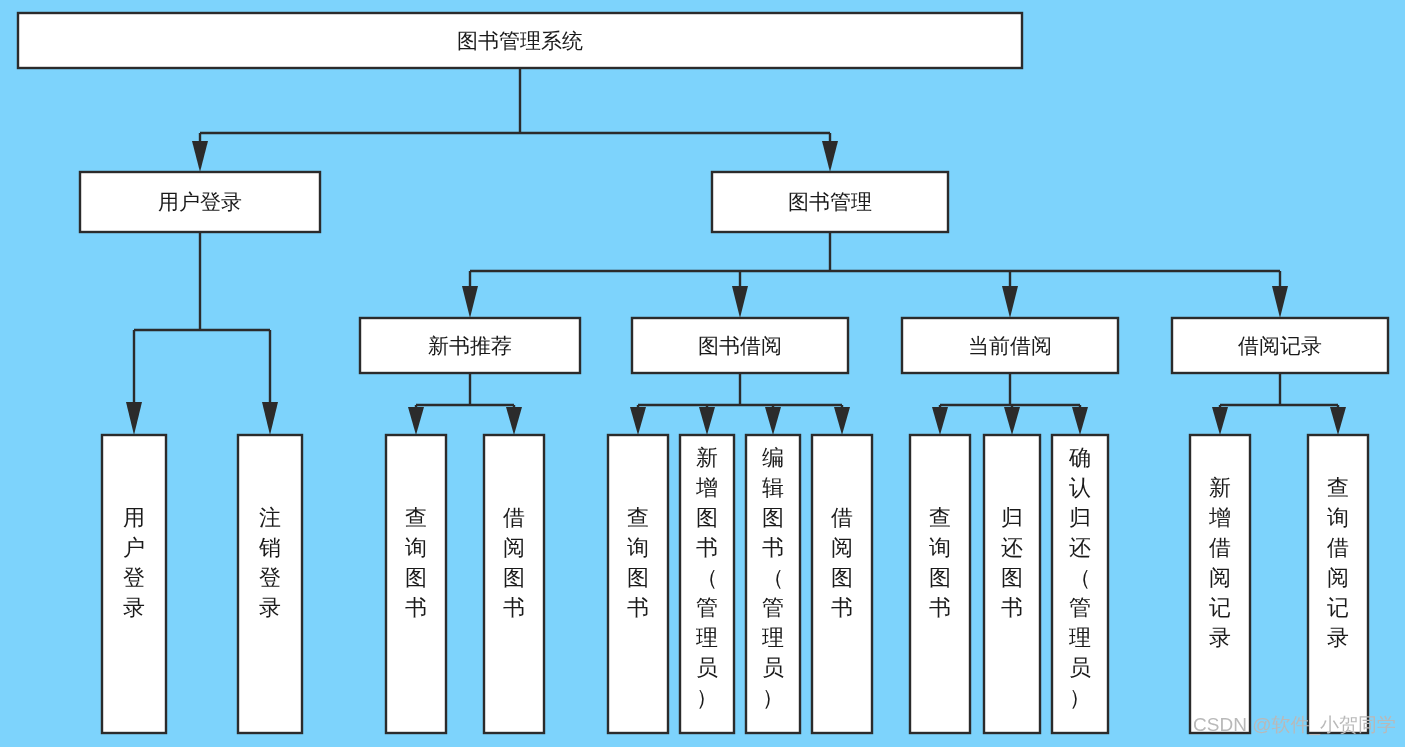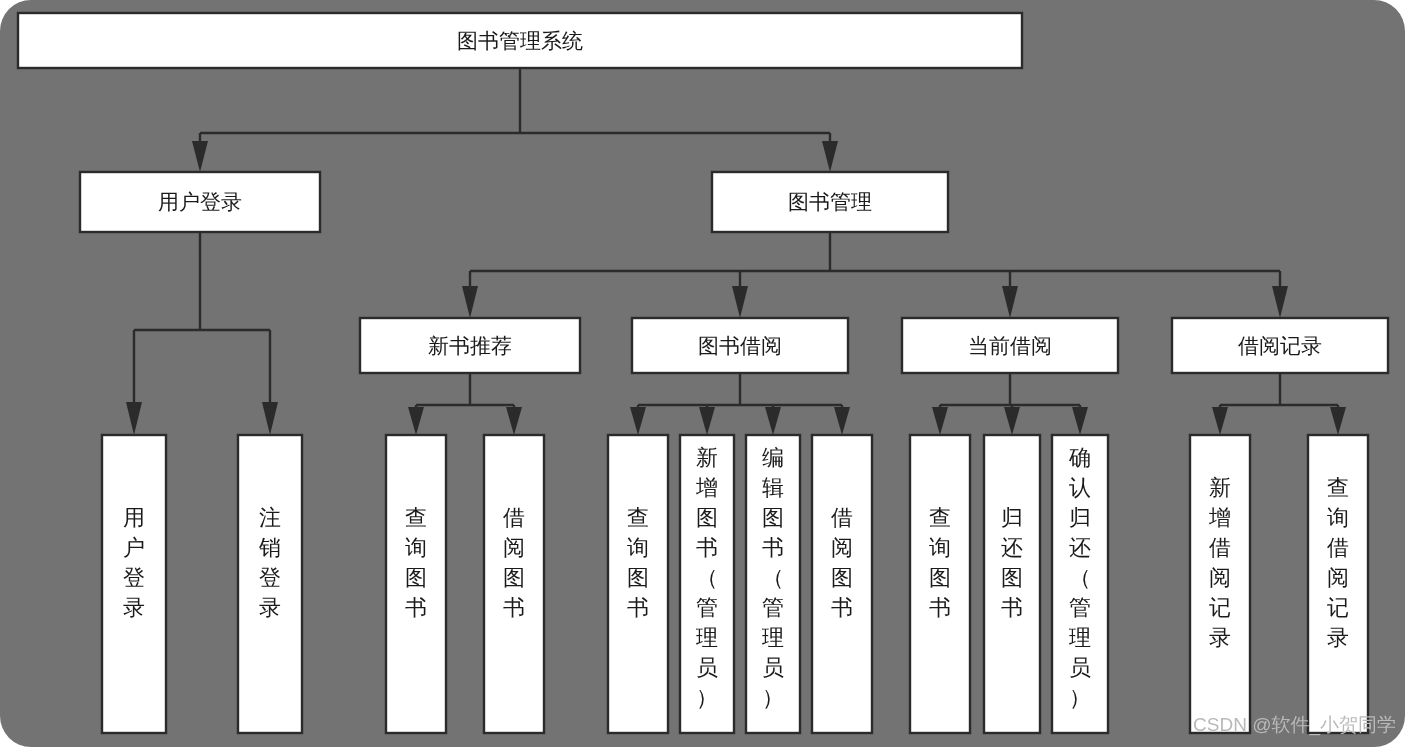--- a/index.html
+++ b/index.html
@@ -8,23 +8,22 @@
     padding: 0;
     background: #ffffff;
   }
   body {
     font-family: "Liberation Sans", "DejaVu Sans", sans-serif;
   }
   #diagram-root {
     position: relative;
     width: 1405px;
     height: 747px;
-    background: #737373;
+    background: #7dd3fc;
     overflow: hidden;
-    border-radius: 31px;
   }
   svg.diagram-canvas {
     position: absolute;
     left: 0;
     top: 0;
     width: 1405px;
     height: 747px;
     display: block;
   }
   .node-box {

